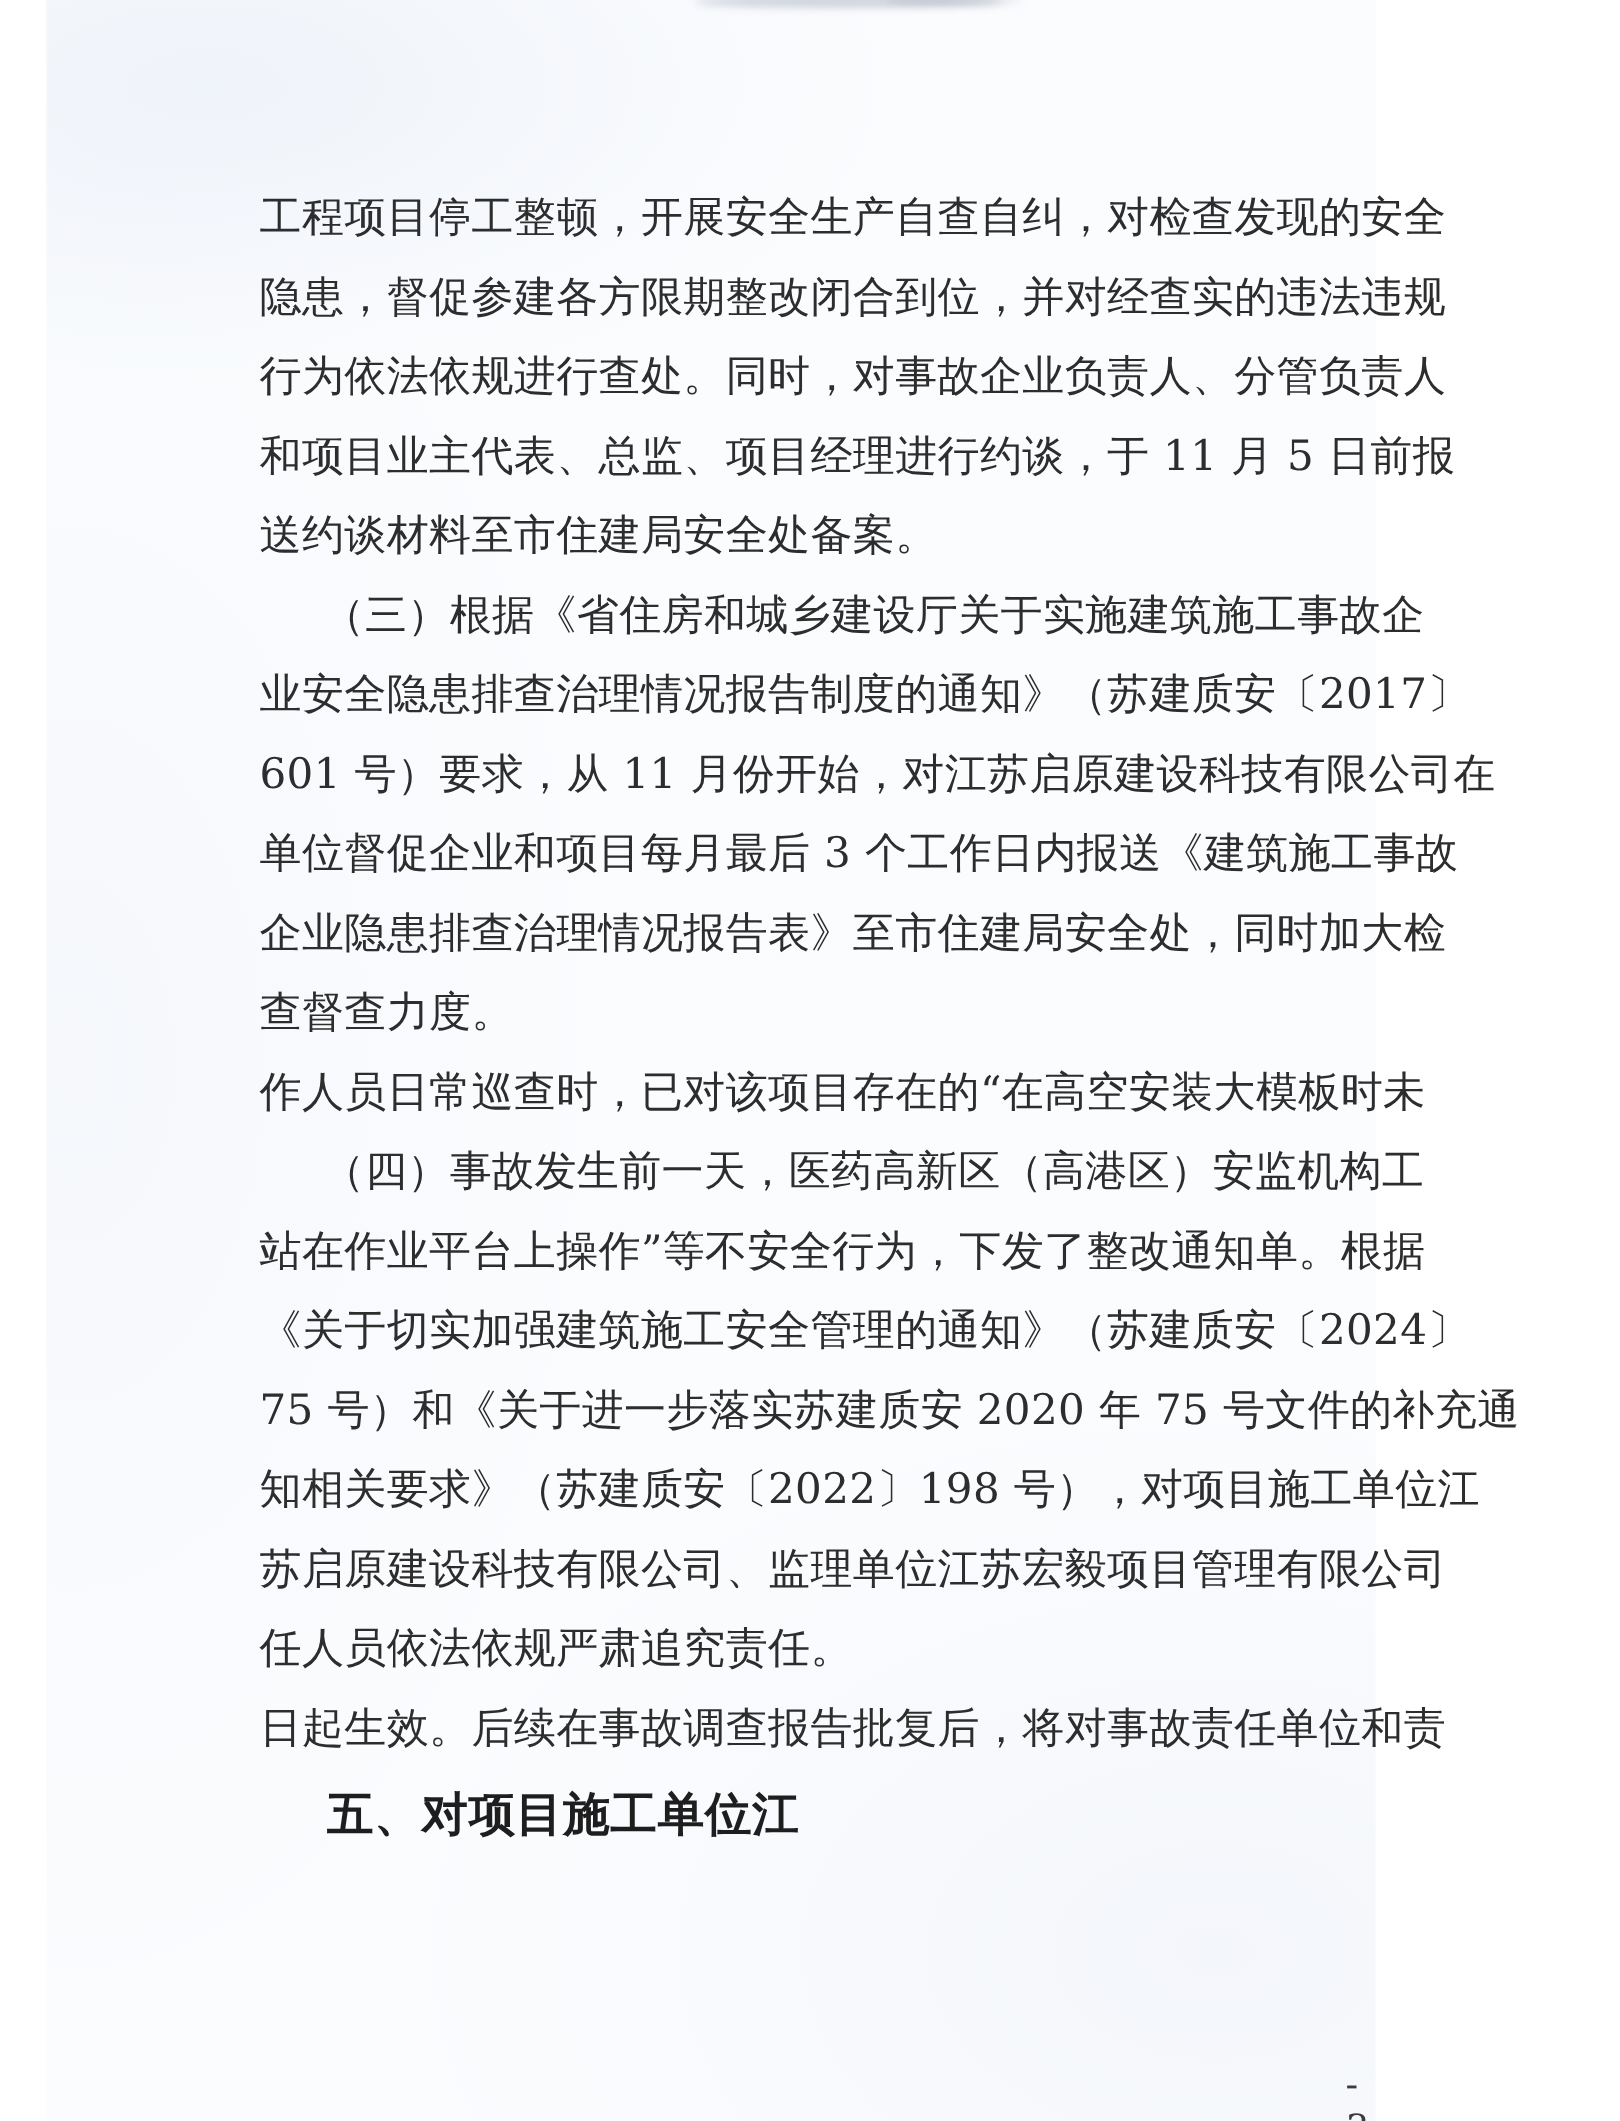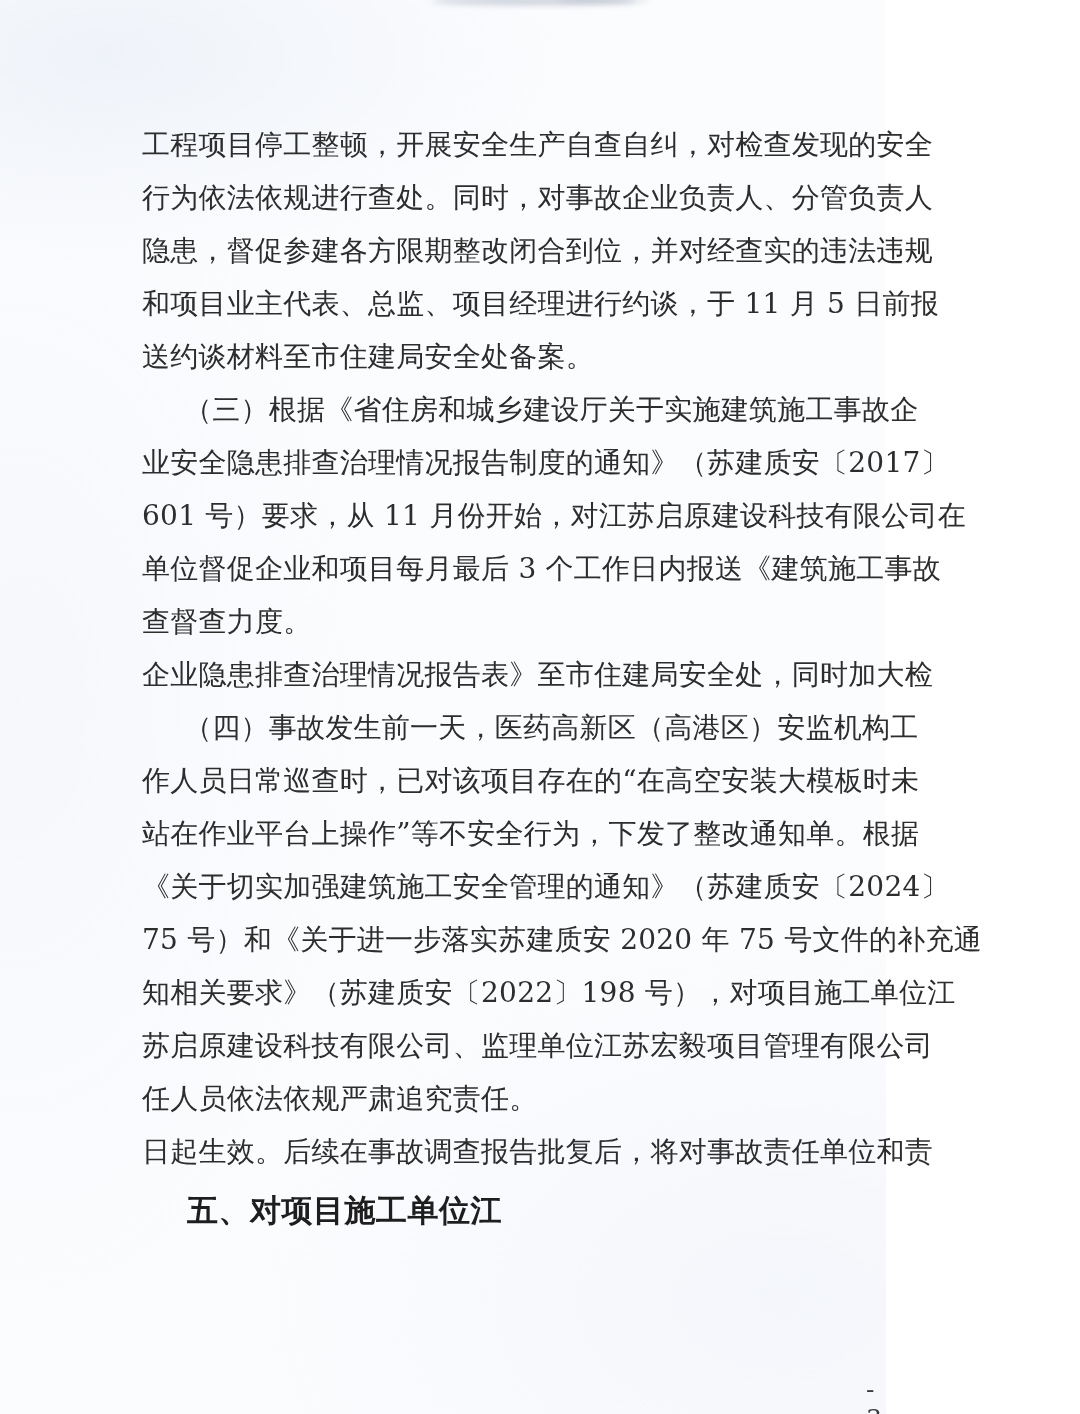--- a/index.html
+++ b/index.html
@@ -11,20 +11,21 @@
   }
   .page {
     position: relative;
     width: 886px;
     height: 1414px;
     background:
       radial-gradient(ellipse 700px 320px at 12% 4%, rgba(210,222,238,0.30), transparent 65%),
       radial-gradient(ellipse 900px 600px at 88% 92%, rgba(218,226,240,0.22), transparent 60%),
       radial-gradient(ellipse 500px 900px at 2% 50%, rgba(222,230,242,0.20), transparent 70%),
       #fbfcfe;
+    margin-left: 31px;
   }
   
   .scan-smudge {
     position: absolute;
     top: -3px;
     left: 432px;
     width: 205px;
     height: 8px;
     background: rgba(105,118,142,0.32);
     border-radius: 50%;
@@ -78,38 +79,38 @@
 
 <div class="page">
 
   <div class="scan-smudge"></div>
   <div class="scan-smudge b"></div>
 
   <div class="text-block">
 
     <div>
       <div class="line">工程项目停工整顿，开展安全生产自查自纠，对检查发现的安全</div>
+      <div class="line">隐患，督促参建各方限期整改闭合到位，并对经查实的违法违规</div>
       <div class="line">行为依法依规进行查处。同时，对事故企业负责人、分管负责人</div>
-      <div class="line">隐患，督促参建各方限期整改闭合到位，并对经查实的违法违规</div>
       <div class="line">和项目业主代表、总监、项目经理进行约谈，于 11 月 5 日前报</div>
       <div class="line">送约谈材料至市住建局安全处备案。</div>
     </div>
 
     <div>
       <div class="line indent">（三）根据《省住房和城乡建设厅关于实施建筑施工事故企</div>
       <div class="line">业安全隐患排查治理情况报告制度的通知》（苏建质安〔2017〕</div>
       <div class="line">601 号）要求，从 11 月份开始，对江苏启原建设科技有限公司在</div>
       <div class="line">单位督促企业和项目每月最后 3 个工作日内报送《建筑施工事故</div>
+      <div class="line">企业隐患排查治理情况报告表》至市住建局安全处，同时加大检</div>
       <div class="line">查督查力度。</div>
-      <div class="line">企业隐患排查治理情况报告表》至市住建局安全处，同时加大检</div>
     </div>
 
     <div>
+      <div class="line">作人员日常巡查时，已对该项目存在的“在高空安装大模板时未</div>
       <div class="line indent">（四）事故发生前一天，医药高新区（高港区）安监机构工</div>
-      <div class="line">作人员日常巡查时，已对该项目存在的“在高空安装大模板时未</div>
       <div class="line">站在作业平台上操作”等不安全行为，下发了整改通知单。根据</div>
       <div class="line">《关于切实加强建筑施工安全管理的通知》（苏建质安〔2024〕</div>
       <div class="line">75 号）和《关于进一步落实苏建质安 2020 年 75 号文件的补充通</div>
       <div class="line">知相关要求》（苏建质安〔2022〕198 号），对项目施工单位江</div>
       <div class="line">苏启原建设科技有限公司、监理单位江苏宏毅项目管理有限公司</div>
       <div class="line">任人员依法依规严肃追究责任。</div>
       <div class="line">日起生效。后续在事故调查报告批复后，将对事故责任单位和责</div>
     </div>
 
     <div class="section-heading">五、对项目施工单位江</div>

